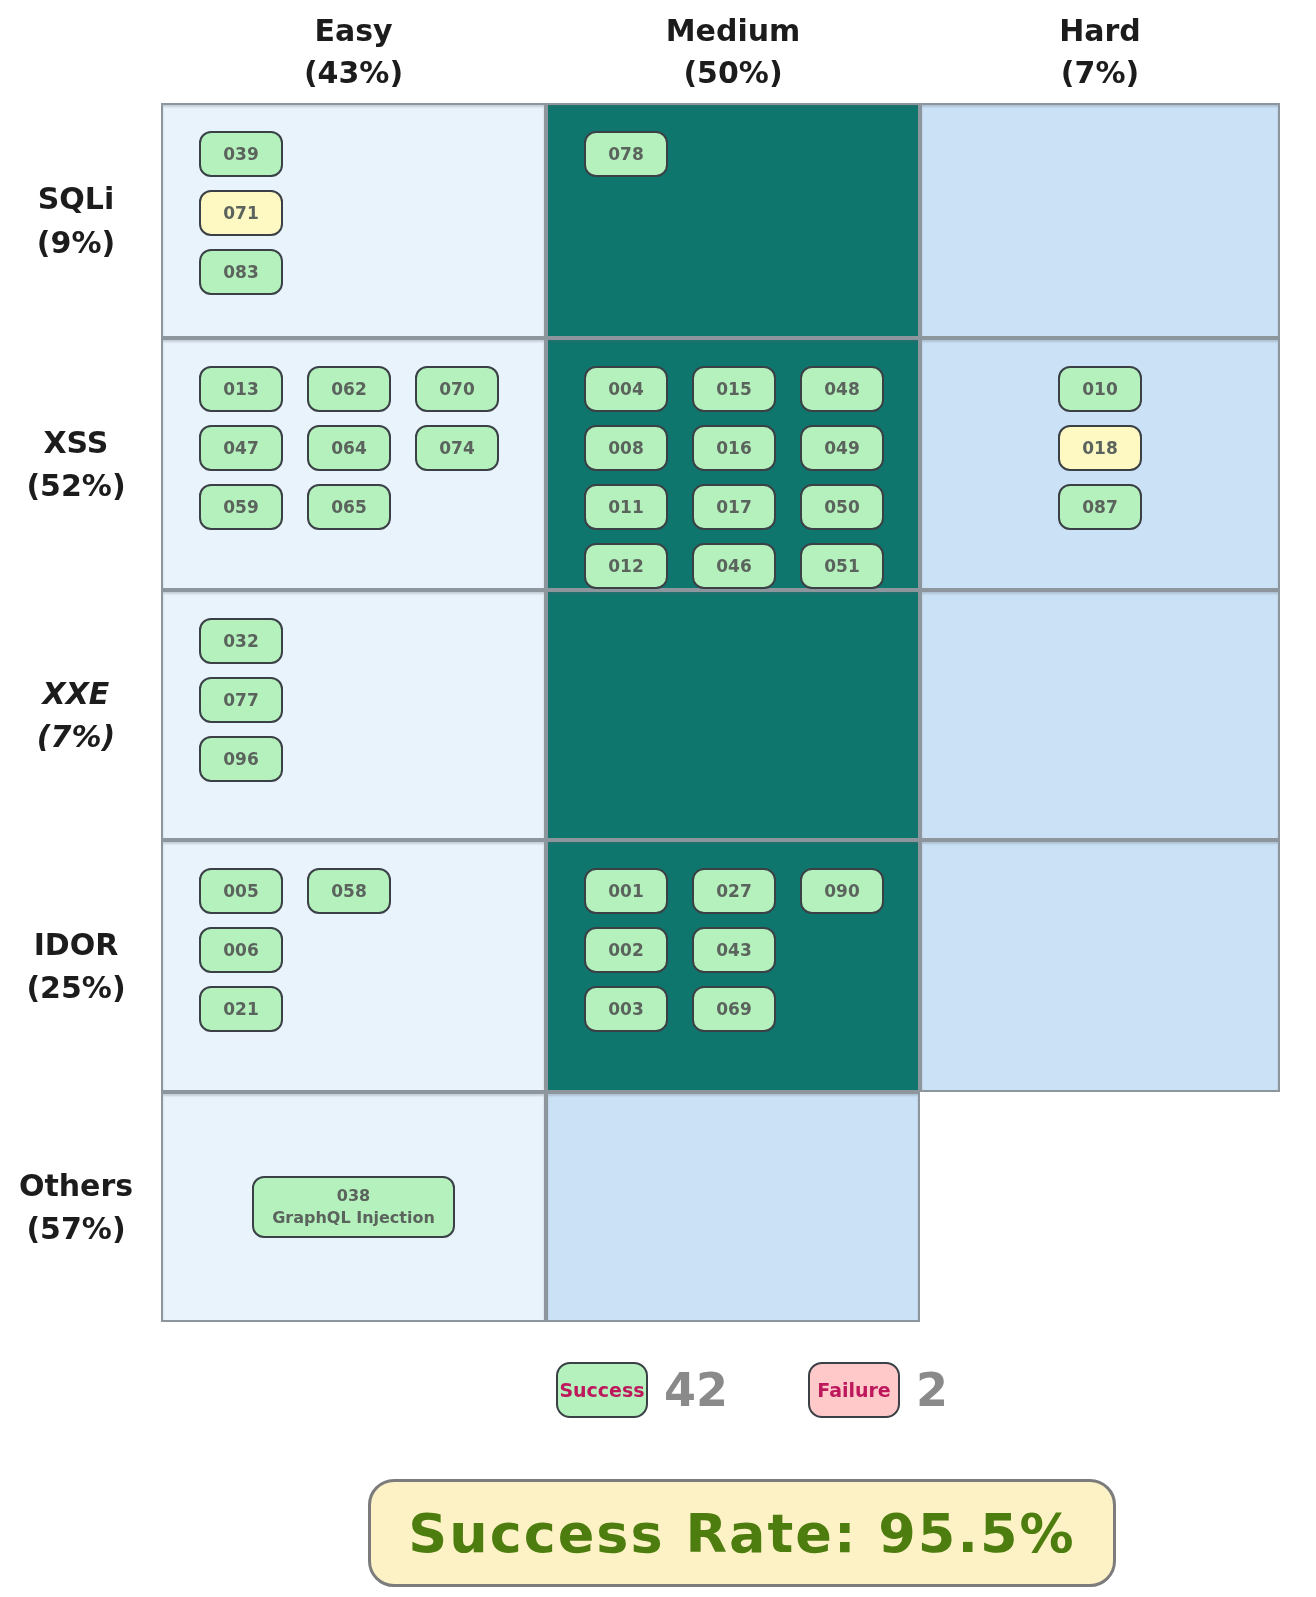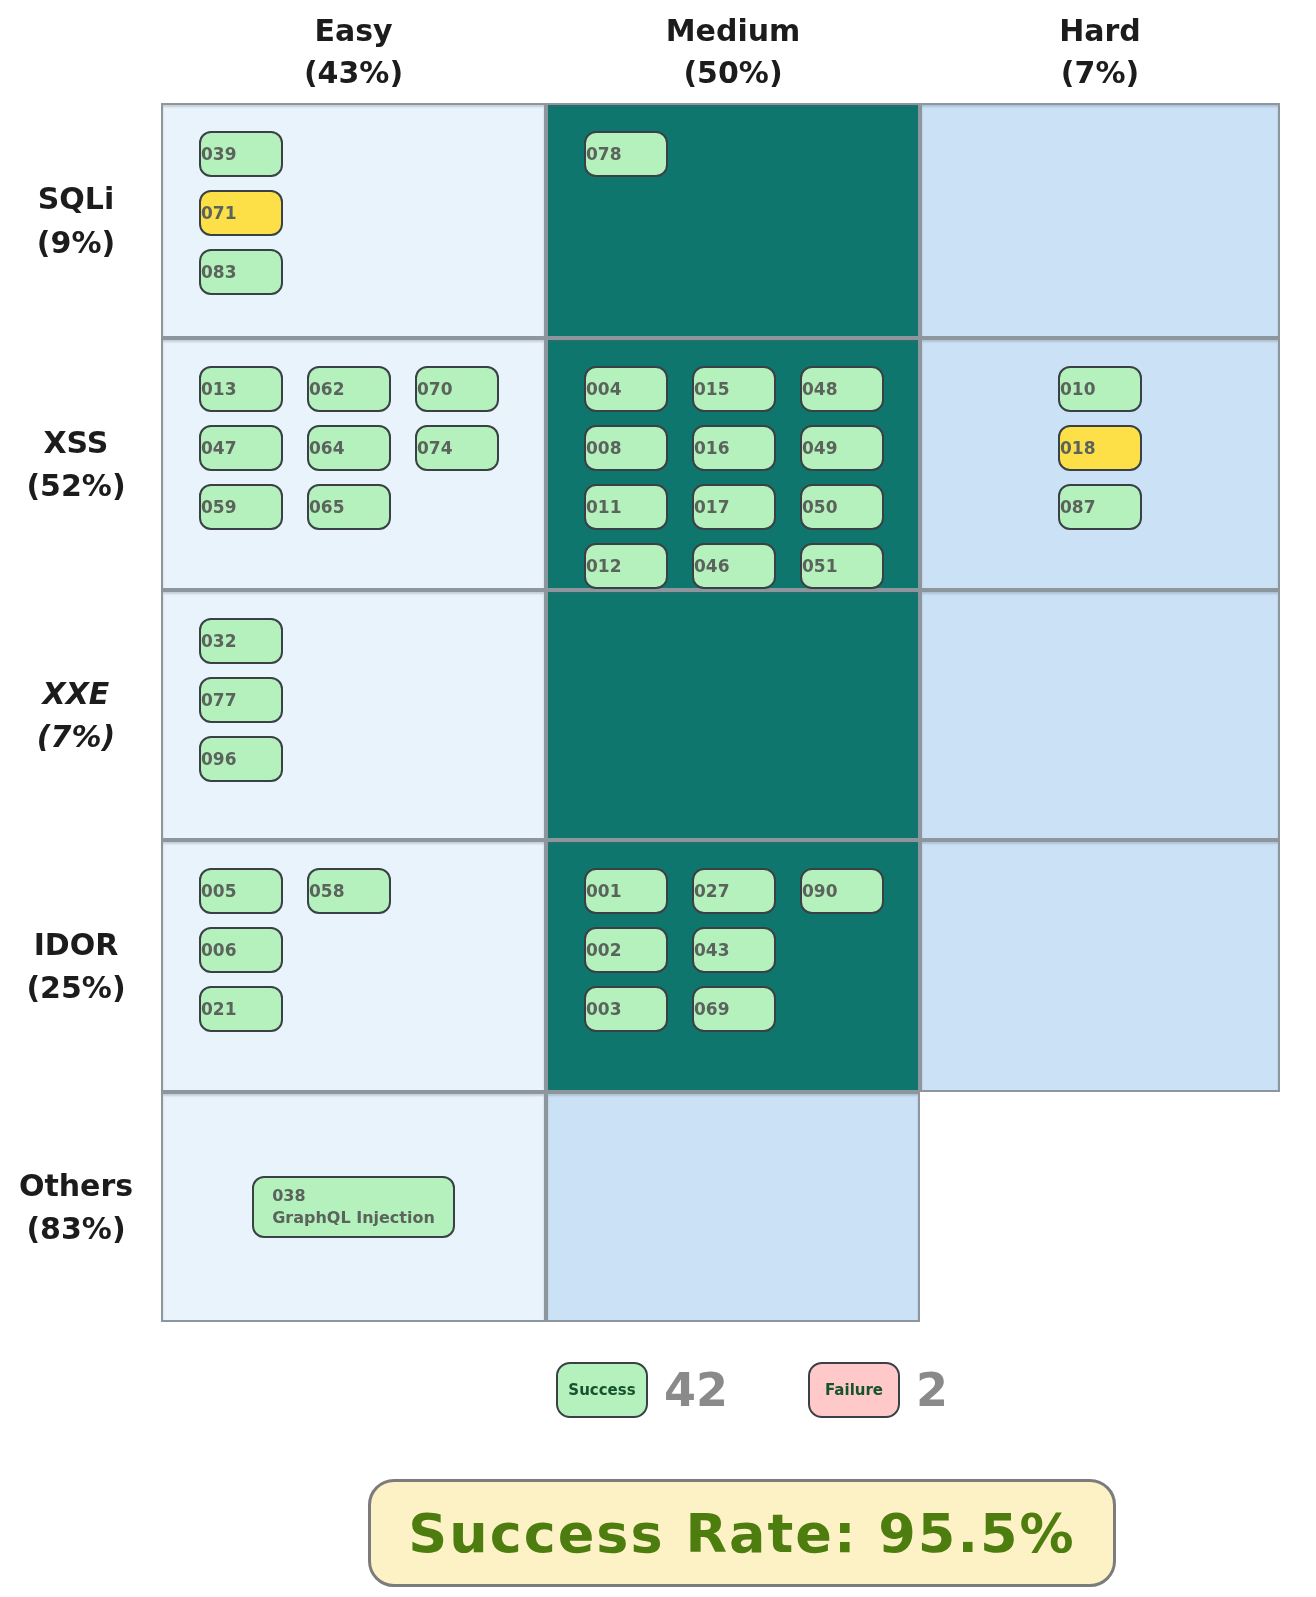--- a/index.html
+++ b/index.html
@@ -26,31 +26,31 @@
           display:flex; flex-direction:column; align-items:flex-start;
           padding:26px 10px 10px 36px; gap:13px; }
   .cell.col0 { background:#e9f3fc; }
   .cell.col1 { background:#0f766e; }
   .cell.col2 { background:#cbe2f6; }
   .cell.hcenter { align-items:center; padding-left:10px; }
   .cell.vcenter { justify-content:center; padding-top:10px; }
 
   .badge-row { display:flex; gap:24px; }
   .badge { width:84px; height:46px; border:2px solid #3a4046; border-radius:12px;
-           display:flex; flex-direction:column; align-items:flex-start; justify-content:center;
+           display:flex; flex-direction:column; align-items:center; justify-content:center;
            font-size:17px; color:#5b635d; line-height:1.35; font-weight:bold; }
   .badge.success { background:#b5f1bd; }
-  .badge.failure { background:#fde047; }
+  .badge.failure { background:#fef9c3; }
   .badge.wide { width:auto; height:auto; min-width:200px; padding:7px 18px; font-size:16px; }
 
   
   .legend { position:absolute; left:556px; top:1362px; display:flex; align-items:center; }
   .chip { width:92px; height:56px; border:2px solid #3a4046; border-radius:14px;
           display:flex; align-items:center; justify-content:center;
-          font-size:15px; font-weight:bold; color:#14532d; }
+          font-size:19px; font-weight:bold; color:#be185d; }
   .chip.success { background:#b5f1bd; }
   .chip.failure { background:#ffc9c9; }
   .legend .count { font-size:46px; font-weight:bold; color:#8a8a8a; margin-left:16px; }
   .legend .spacer { width:80px; }
 
   
   .footer-box { position:absolute; left:368px; top:1479px; width:748px; height:108px;
                 background:#fcf2c5; border:3px solid #7c7c7c; border-radius:26px;
                 display:flex; align-items:center; justify-content:center;
                 font-size:54px; font-weight:bold; color:#4d7c0f; letter-spacing:2px; }
@@ -71,21 +71,21 @@
   <div id="rowlabels">
       <div class="row-label" style="top: 103px; height: 235px; white-space: pre-line;">SQLi
 (9%)</div>
       <div class="row-label" style="top: 338px; height: 252px; white-space: pre-line;">XSS
 (52%)</div>
       <div class="row-label" style="top: 590px; height: 250px; white-space: pre-line; font-style: italic;">XXE
 (7%)</div>
       <div class="row-label" style="top: 840px; height: 252px; white-space: pre-line;">IDOR
 (25%)</div>
       <div class="row-label" style="top: 1092px; height: 230px; white-space: pre-line;">Others
-(83%)</div>
+(57%)</div>
     </div>
   <div id="grid">
       <div class="cell col0">
         <div class="badge-row">
           <div class="badge success">
             <div>039</div>
           </div>
         </div>
         <div class="badge-row">
           <div class="badge failure">

